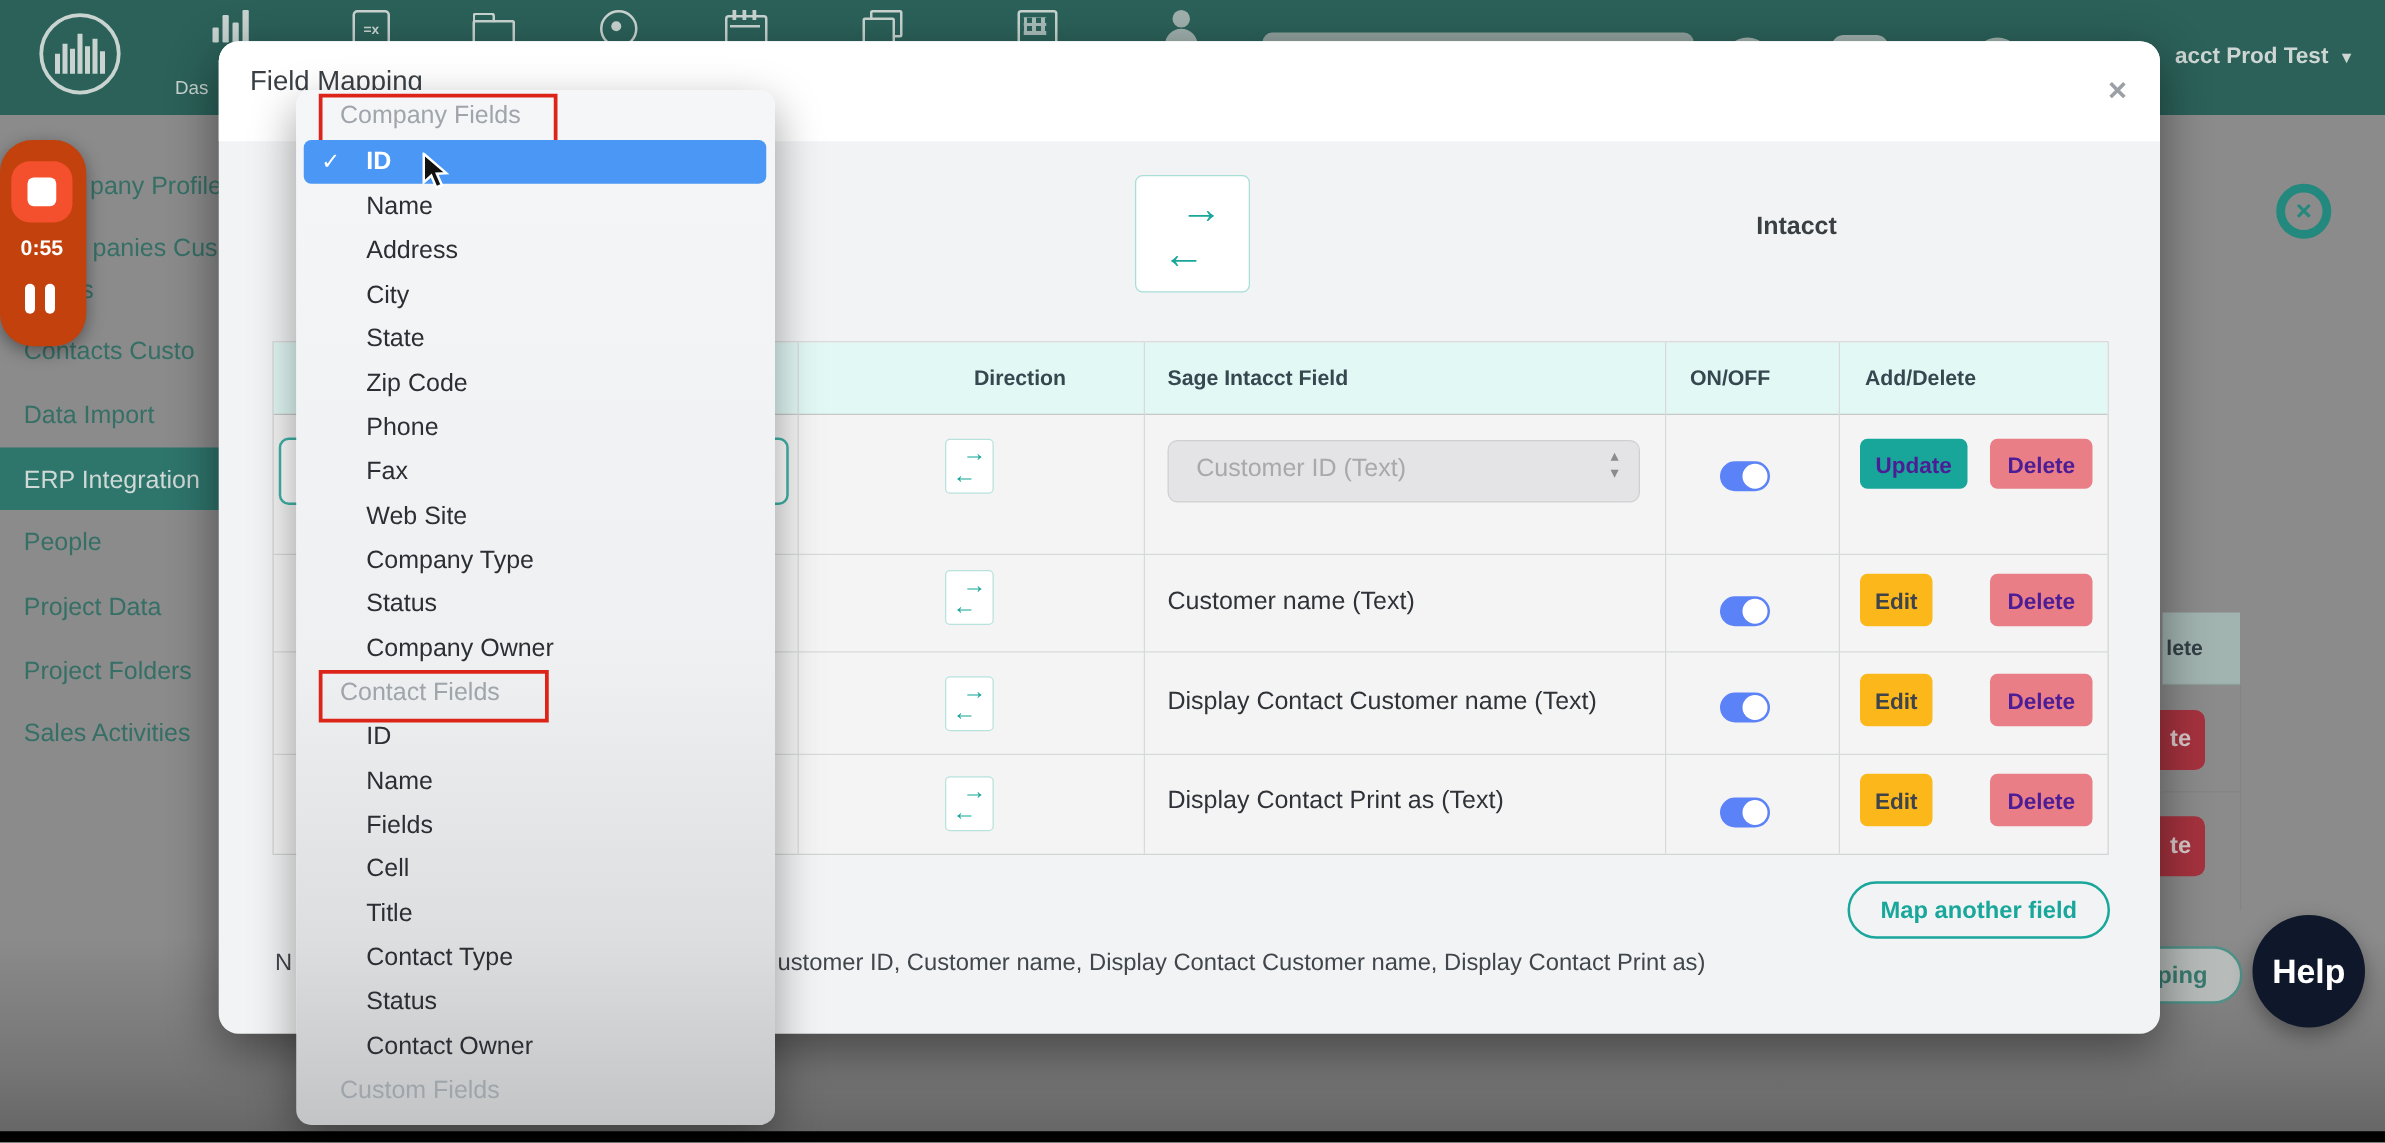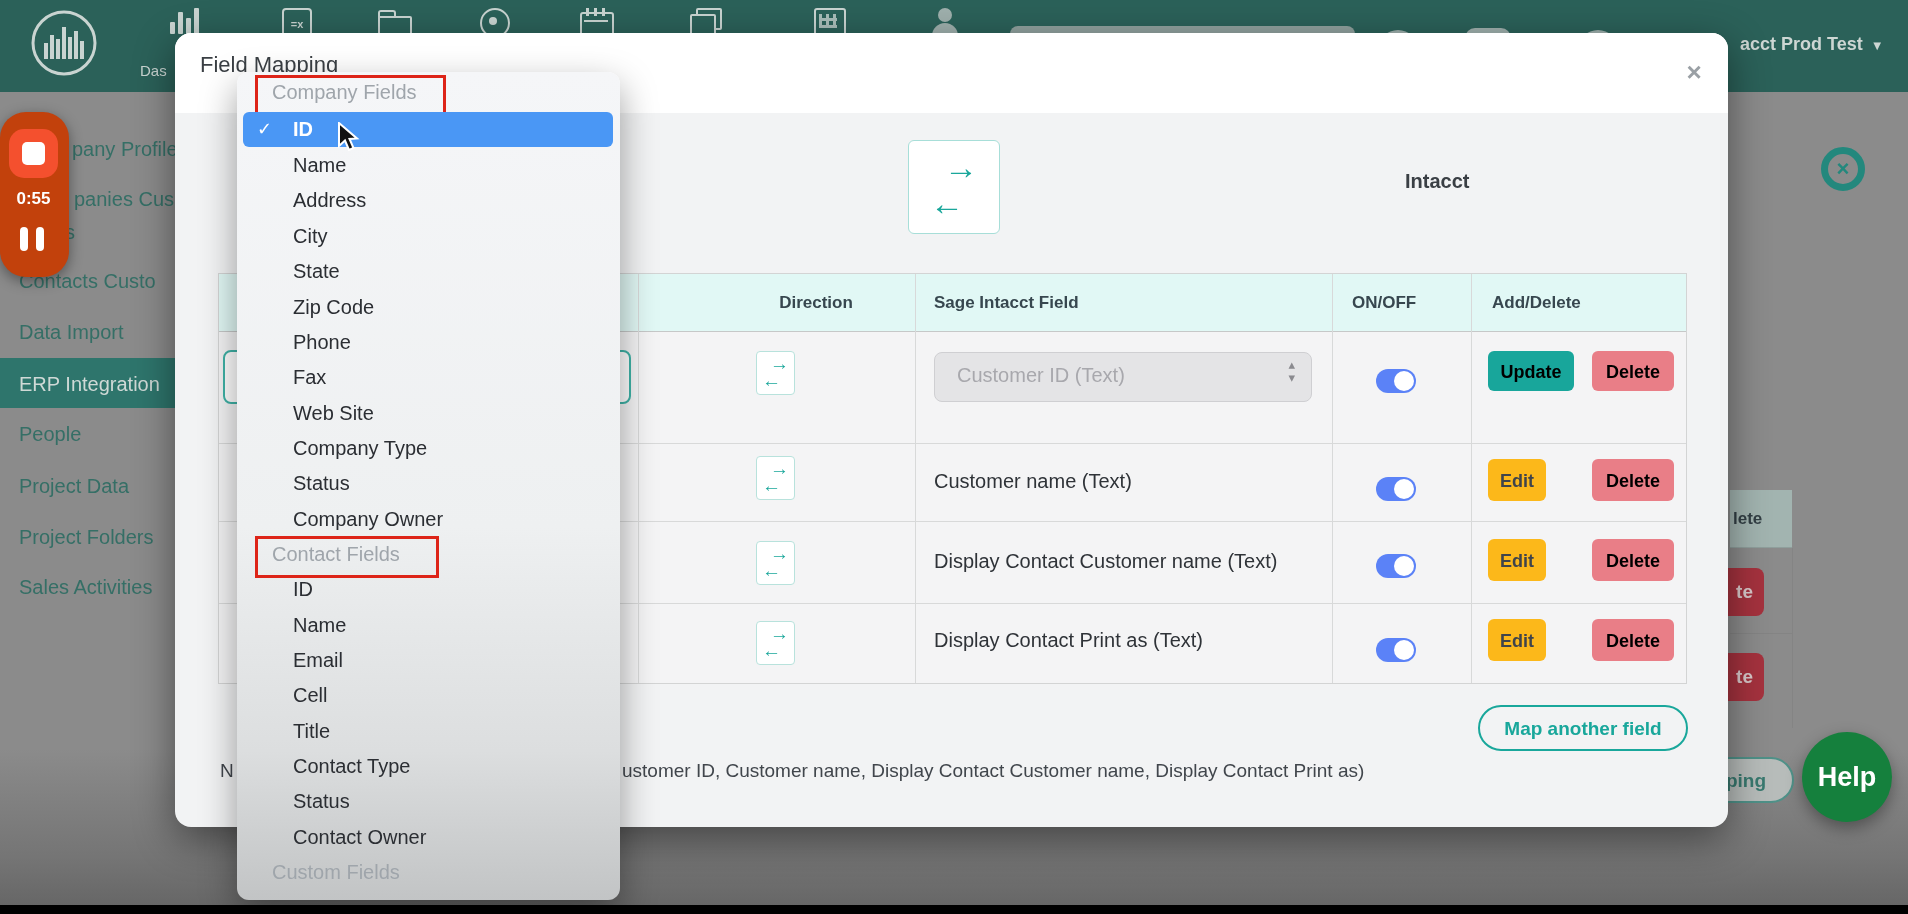--- a/index.html
+++ b/index.html
@@ -37,21 +37,21 @@
   
   #dim-delhdr{left:1730px;top:490px;width:62px;height:58px;background:#a2b4b0;border-bottom:1px solid #8f9f9c;
               color:#333f45;font-weight:bold;font-size:17px;line-height:58px;padding-left:3px;box-sizing:border-box;}
   #dim-cells{left:1730px;top:548px;width:62px;height:180px;border-right:1px solid #848484;}
   #dim-rowline{left:1730px;top:633px;width:62px;height:1px;background:#848484;}
   .dimdel{background:#a5323e;border-radius:8px;color:#d8c9ca;font-weight:bold;font-size:19px;
           width:48px;height:48px;line-height:48px;text-align:right;padding-right:11px;box-sizing:border-box;}
   #dim-ping{left:1652px;top:757px;width:142px;height:46px;border-radius:23px;background:#b7bcba;
             border:2px solid #4f9188;color:#38796f;font-weight:bold;font-size:19px;line-height:44px;
             text-align:right;padding-right:26px;box-sizing:border-box;}
-  #helpbtn{left:1802px;top:732px;width:90px;height:90px;border-radius:50%;background:#15803d;z-index:8;
+  #helpbtn{left:1802px;top:732px;width:90px;height:90px;border-radius:50%;background:#0f172a;z-index:8;
            color:#fff;font-weight:bold;font-size:27px;text-align:center;line-height:90px;
            box-shadow:0 6px 16px rgba(0,0,0,.35);}
   #deact{left:1821px;top:147px;width:44px;height:44px;border-radius:50%;border:7px solid #23887d;
          box-sizing:border-box;color:#23887d;font-size:22px;font-weight:bold;text-align:center;line-height:30px;}
 
   
   #modal{left:175px;top:33px;width:1553px;height:794px;background:#f2f3f4;border-radius:16px;z-index:10;
          box-shadow:0 12px 40px rgba(0,0,0,.45);}
   #modalhead{left:0;top:0;width:1553px;height:80px;background:#fff;border-radius:16px 16px 0 0;}
   #mtitle{left:25px;top:19px;font-size:22px;color:#3a3f44;}
@@ -77,21 +77,21 @@
   .diricon .d{padding-right:8px;}
   .fieldtxt{position:absolute;font-size:20px;color:#2f3338;white-space:nowrap;}
   #sageselect{position:absolute;left:715px;top:78px;width:378px;height:50px;background:#e4e4e6;
               border:1px solid #cfcfd2;border-radius:8px;box-sizing:border-box;}
   #sageselect .val{position:absolute;left:22px;top:11px;font-size:20px;color:#a8a8ad;}
   #sageselect .car{position:absolute;right:16px;top:5px;color:#8a8a8f;font-size:13px;line-height:13px;text-align:center;}
   #leftselect{position:absolute;left:4px;top:76px;width:408px;height:54px;background:#fff;
               border:2px solid #3fb3a7;border-radius:8px;box-sizing:border-box;}
   .toggle{position:absolute;width:40px;height:24px;border-radius:12px;background:#5b82f7;}
   .toggle .knob{position:absolute;right:2px;top:2px;width:20px;height:20px;border-radius:50%;background:#fff;}
-  .btn{position:absolute;border-radius:6px;font-size:18px;font-weight:bold;color:#000000;text-align:center;border:none;}
+  .btn{position:absolute;border-radius:6px;font-size:18px;font-weight:bold;color:#4c1d95;text-align:center;border:none;}
   .btn.update{width:86px;height:40px;line-height:40px;background:#18a69b;}
   .btn.edit{width:58px;height:42px;line-height:42px;background:#fcb81a;color:#3f444b;}
   .btn.delete{width:82px;height:40px;line-height:40px;background:#e97e87;}
   .btn.delete.tall{height:42px;line-height:42px;}
   #mapbtn{left:1303px;top:672px;width:210px;height:46px;border-radius:23px;border:2px solid #19a79b;
           color:#19a79b;font-size:19px;font-weight:bold;text-align:center;line-height:42px;
           background:transparent;box-sizing:border-box;}
   .note{position:absolute;top:727px;font-size:19px;color:#41464c;white-space:nowrap;}
 
   
@@ -312,21 +312,21 @@
   <div class="ddi" style="top:324px;">Web Site</div>
   <div class="ddi" style="top:359px;">Company Type</div>
   <div class="ddi" style="top:394px;">Status</div>
   <div class="ddi" style="top:430px;">Company Owner</div>
 
   <div class="ddh" style="top:465px;">Contact Fields</div>
   <div class="redbox" style="left:18px;top:464px;width:178px;height:36px;"></div>
 
   <div class="ddi" style="top:500px;">ID</div>
   <div class="ddi" style="top:536px;">Name</div>
-  <div class="ddi" style="top:571px;">Email</div>
+  <div class="ddi" style="top:571px;">Fields</div>
   <div class="ddi" style="top:606px;">Cell</div>
   <div class="ddi" style="top:642px;">Title</div>
   <div class="ddi" style="top:677px;">Contact Type</div>
   <div class="ddi" style="top:712px;">Status</div>
   <div class="ddi" style="top:748px;">Contact Owner</div>
   <div class="ddh" style="top:783px;">Custom Fields</div>
 </div>
 
 <svg id="cursor" class="abs" viewBox="0 0 26 30">
   <path d="M2,1 L2,24 L8,18.5 L12,28 L16.5,26 L12.5,17 L20,16.5 Z" fill="#111" stroke="#fff" stroke-width="2"></path>

